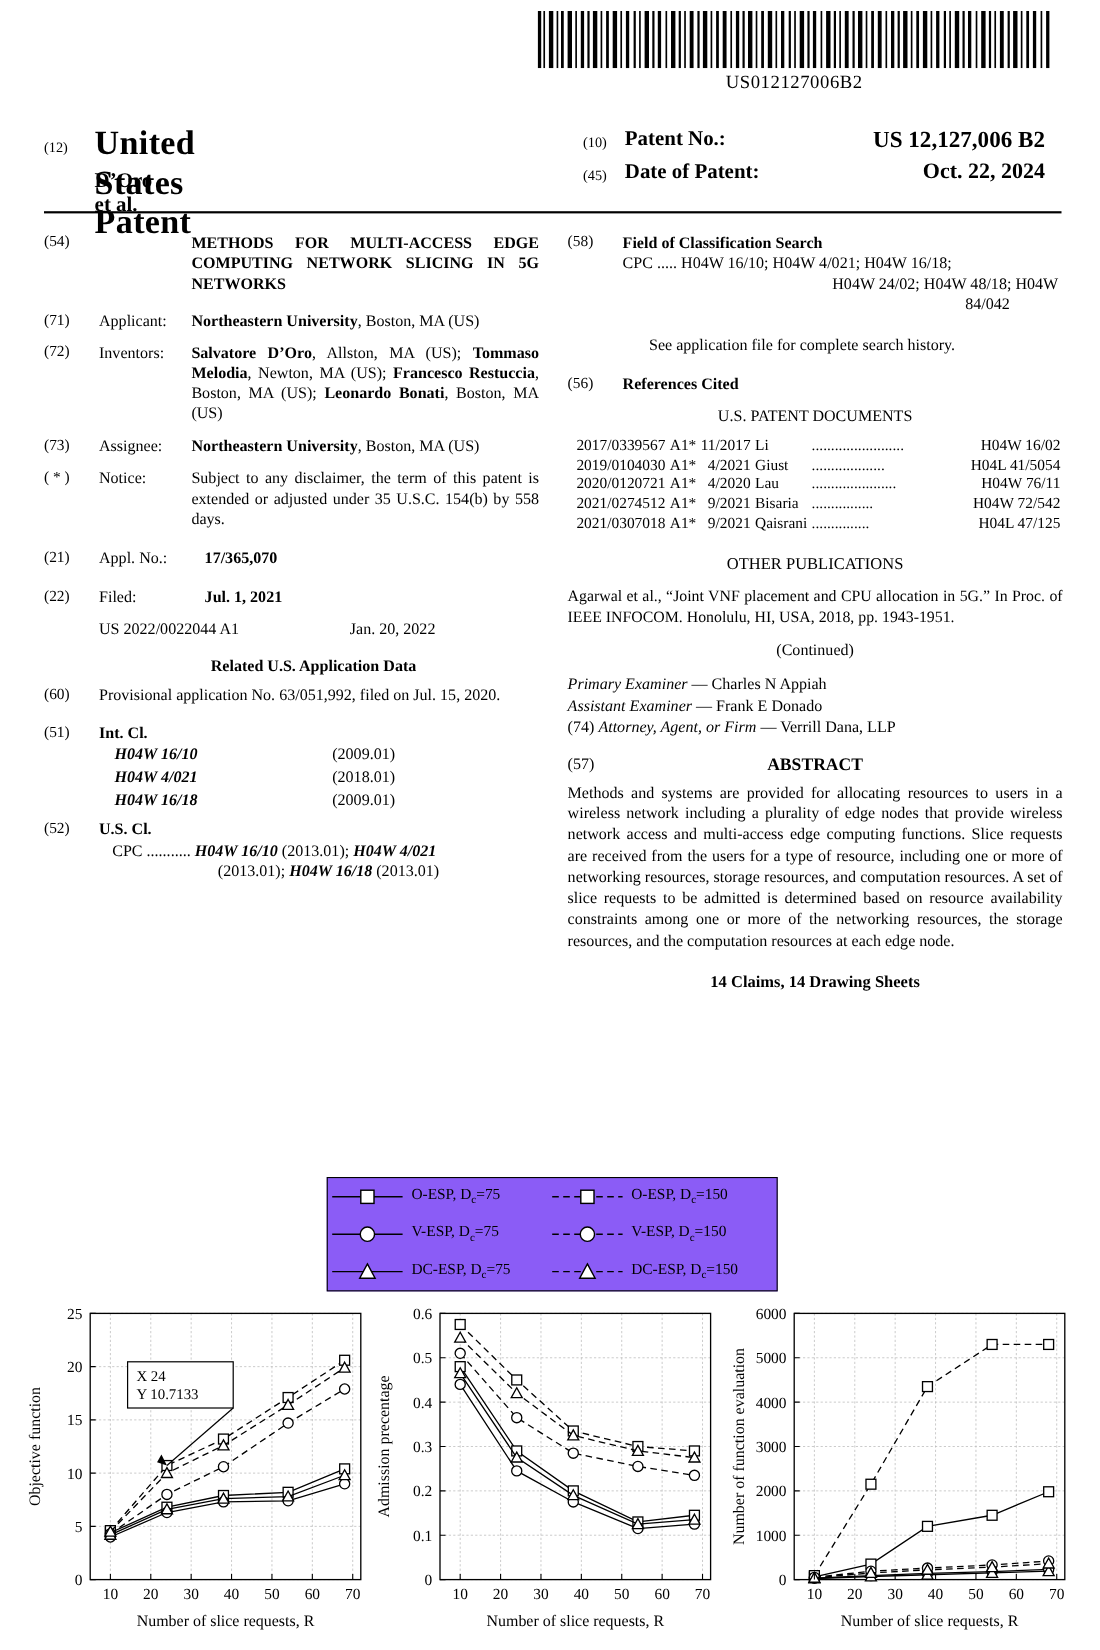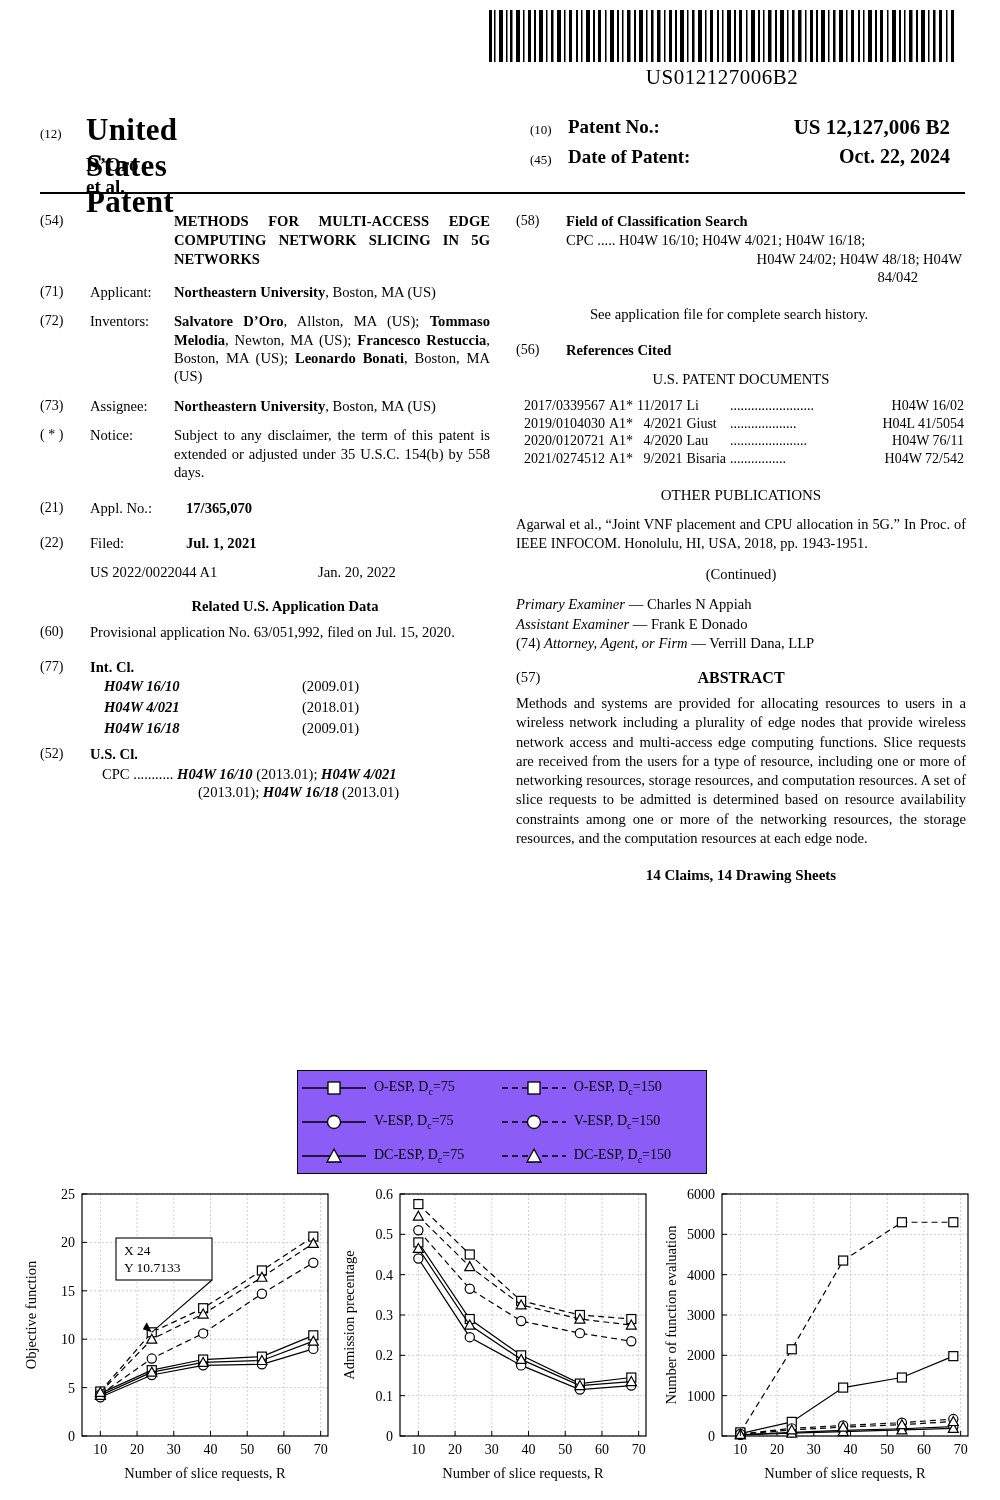--- a/index.html
+++ b/index.html
@@ -6,21 +6,21 @@
   body{
     width:1000px;height:1500px;background:#fff;
     font-family:"Liberation Serif", serif;
     color:#000;position:relative;overflow:hidden;
   }
   .page{position:relative;width:1000px;height:1500px;}
 
   
   .barcode-wrap{position:absolute;left:487px;top:10px;width:470px;text-align:center;}
   .barcode{height:52px;width:470px;}
-  .barcode-num{font-family:"Liberation Serif",serif;font-size:21px;letter-spacing:.5px;margin-top:3px;}
+  .barcode-num{font-family:"Liberation Serif",serif;font-size:17px;letter-spacing:.5px;margin-top:3px;}
 
   
   .titleblock{position:absolute;left:40px;top:112px;width:925px;}
   .t-left{position:absolute;left:0;top:0;}
   .t-12{font-size:13px;position:absolute;left:0;top:14px;}
   .t-us{font-size:31px;font-weight:bold;position:absolute;left:46px;top:0px;letter-spacing:.3px;}
   .t-auth{font-size:19px;font-weight:bold;position:absolute;left:46px;top:42px;}
   .t-right{position:absolute;left:490px;top:4px;width:420px;}
   .rrow{position:relative;height:30px;}
   .rnum{font-size:13px;position:absolute;left:0;top:6px;}
@@ -238,21 +238,21 @@
     </div>
 
     <div class="sub-ctr" style="margin-left:40px;">Related U.S. Application Data</div>
 
     <div class="fld">
       <span class="code">(60)</span>
       <div class="body nolbl">Provisional application No. 63/051,992, filed on Jul. 15, 2020.</div>
     </div>
 
     <div class="fld" style="margin-top:16px;">
-      <span class="code">(77)</span>
+      <span class="code">(51)</span>
       <div class="body nolbl">
         <b>Int. Cl.</b>
         <div style="position:relative;height:21px;margin-top:1px;">
           <b class="ital" style="position:absolute;left:14px;">H04W 16/10</b>
           <span style="position:absolute;left:212px;">(2009.01)</span>
         </div>
         <div style="position:relative;height:21px;">
           <b class="ital" style="position:absolute;left:14px;">H04W 4/021</b>
           <span style="position:absolute;left:212px;">(2018.01)</span>
         </div>
@@ -324,20 +324,28 @@
         <td class="dots">......................</td>
         <td style="text-align:right;">H04W 76/11</td>
       </tr>
       <tr>
         <td>2021/0274512</td>
         <td>A1*</td>
         <td style="text-align:right;">9/2021</td>
         <td>Bisaria</td>
         <td class="dots">................</td>
         <td style="text-align:right;">H04W 72/542</td>
+      </tr>
+      <tr>
+        <td>2021/0307018</td>
+        <td>A1*</td>
+        <td style="text-align:right;">9/2021</td>
+        <td>Qaisrani</td>
+        <td class="dots">...............</td>
+        <td style="text-align:right;">H04L 47/125</td>
       </tr>
     </tbody>
       </table>
 
     <div class="otherpub">OTHER PUBLICATIONS</div>
     <div class="pubtext">Agarwal et al., “Joint VNF placement and CPU allocation in 5G.” In Proc. of IEEE INFOCOM. Honolulu, HI, USA, 2018, pp. 1943-1951.</div>
     <div class="contd">(Continued)</div>
 
     <div class="exam">
       <div><span class="ital">Primary Examiner</span><span> — Charles N Appiah</span></div>

